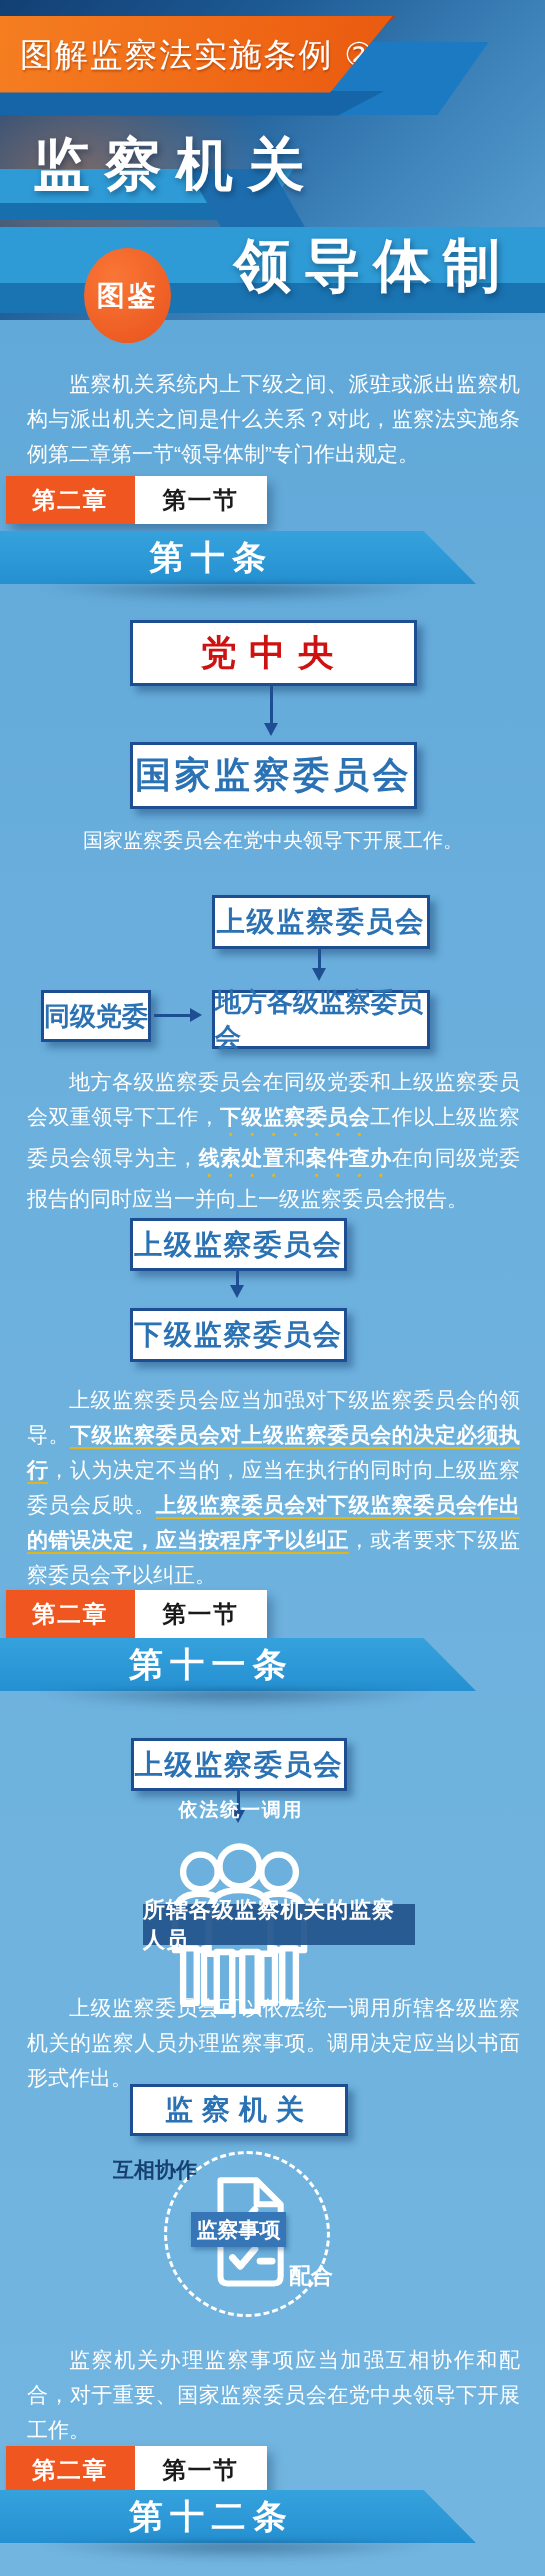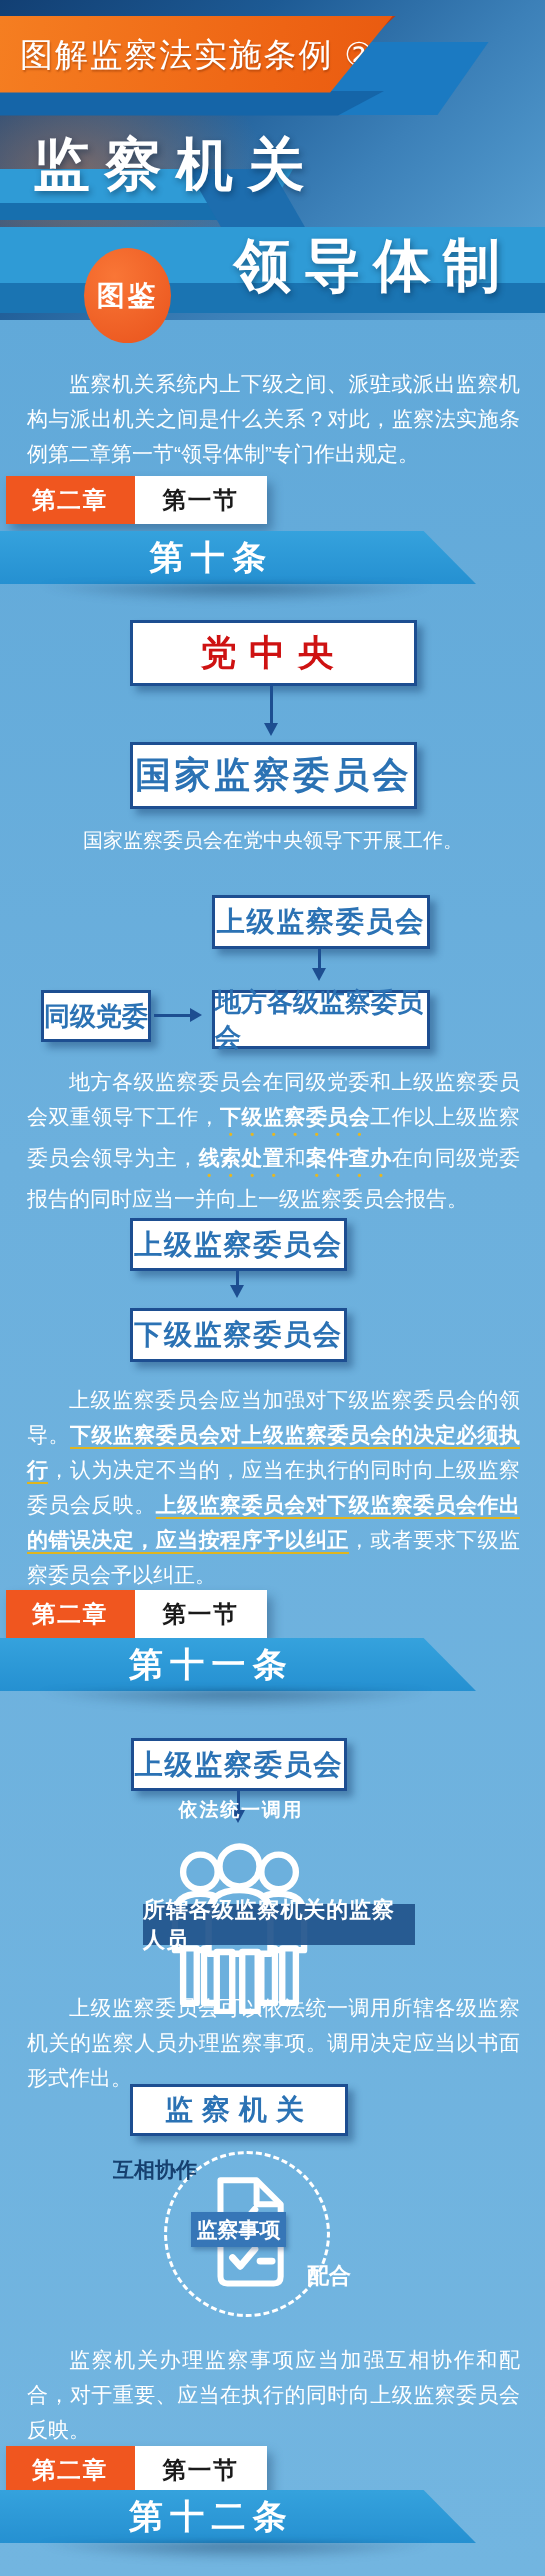--- a/index.html
+++ b/index.html
@@ -66,21 +66,21 @@
         color:#fff;font-size:22px;font-weight:bold;display:flex;align-items:center;justify-content:center;
         z-index:2;letter-spacing:0.9px;}
   .arrow-label{position:absolute;left:0;top:1797px;width:482px;text-align:center;color:#fff;font-size:19px;
         font-weight:bold;z-index:2;letter-spacing:1.8px;}
   .dash-circle{position:absolute;left:164px;top:2151px;width:160px;height:160px;border:3.6px dashed #fff;
         border-radius:50%;}
   .matter-badge{position:absolute;left:191px;top:2212px;width:95px;height:35px;background:#3676b7;
         color:#fff;font-size:21px;font-weight:bold;display:flex;align-items:center;justify-content:center;
         z-index:3;box-shadow:1.8px 2.7px 4.5px rgba(15,52,100,.35);}
   .coop-left{position:absolute;left:113px;top:2156px;color:#16406f;font-size:21px;font-weight:bold;}
-  .coop-right{position:absolute;left:307px;top:2261px;color:#fff;font-size:22px;font-weight:bold;}
+  .coop-right{position:absolute;left:289px;top:2261px;color:#fff;font-size:22px;font-weight:bold;}
   .icon-svg{position:absolute;}
 </style>
 </head>
 <body>
 
 <div class="page">
 
   <header class="hdr">
     <div class="ribbon-blue"></div>
     <div class="ribbon-fold"></div>
@@ -168,21 +168,21 @@
     <path d="M60,8 V36 H88" fill="none" stroke="#fff" stroke-width="7" stroke-linejoin="round"></path>
     <polyline points="32,52 41,62 58,42" fill="none" stroke="#fff" stroke-width="8" stroke-linecap="round" stroke-linejoin="round"></polyline>
     <line x1="64" y1="57" x2="77" y2="57" stroke="#fff" stroke-width="8" stroke-linecap="round"></line>
     <polyline points="32,98 41,108 58,88" fill="none" stroke="#fff" stroke-width="8" stroke-linecap="round" stroke-linejoin="round"></polyline>
     <line x1="64" y1="102" x2="78" y2="102" stroke="#fff" stroke-width="8" stroke-linecap="round"></line>
   </svg>
   <div class="matter-badge serif">监察事项</div>
   <div class="coop-left serif">互相协作</div>
   <div class="coop-right serif">配合</div>
 
-  <p class="para" style="top:2342px">监察机关办理监察事项应当加强互相协作和配合，对于重要、应当在执行的同时向上级监察委员会反映。</p>
+  <p class="para" style="top:2342px">监察机关办理监察事项应当加强互相协作和配合，对于重要、国家监察委员会在党中央领导下开展工作。</p>
 
   <div class="ctag" style="top:2446px">
     <span class="o">第二章</span>
     <span class="w">第一节</span>
   </div>
   <div class="abanner serif" style="top:2490px">第十二条</div>
   <div class="bshadow" style="top:2542px"></div>
 
 </div>
 

